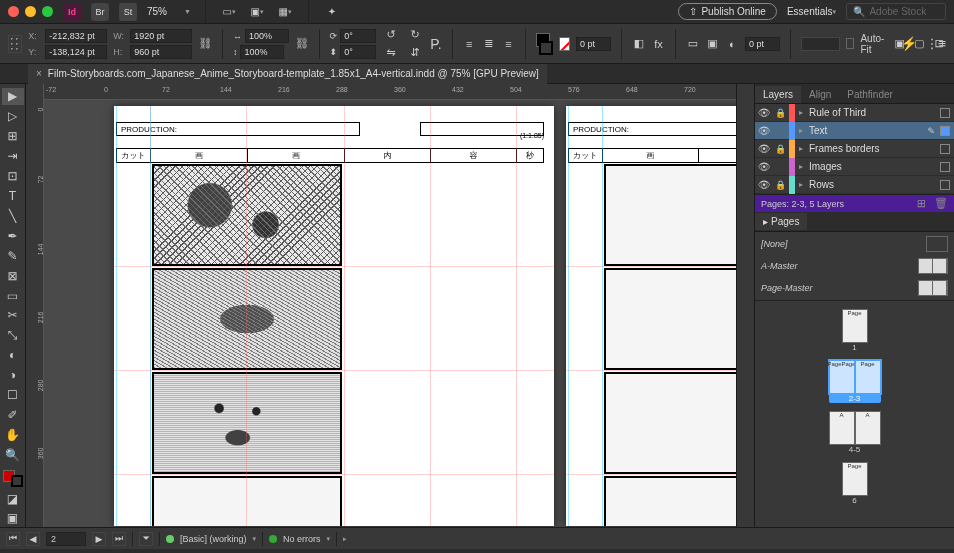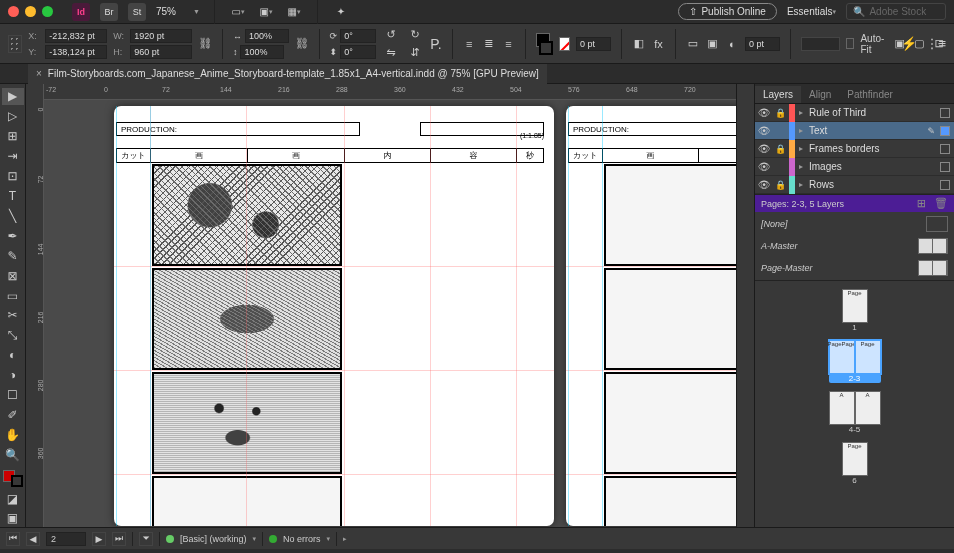--- a/index.html
+++ b/index.html
@@ -3,21 +3,21 @@
 <meta charset="utf-8">
 <style>
 * { margin: 0; padding: 0; box-sizing: border-box; font-family: -apple-system, "Helvetica Neue", Arial, sans-serif; }
 body { background: #2c2c2c; color: #ccc; font-size: 10px; overflow: hidden; width: 954px; height: 553px; }
 
 
 .topbar { height: 24px; background: #2c2c2c; display: flex; align-items: center; padding: 0 8px; gap: 10px; border-bottom: 1px solid #1a1a1a; }
 .traffic { display: flex; gap: 6px; }
 .traffic span { width: 11px; height: 11px; border-radius: 50%; display: block; }
 .tr-red { background: #ff5f57; } .tr-yel { background: #febc2e; } .tr-grn { background: #28c840; }
-.app-icon { width: 18px; height: 18px; background: #4a1a3a; border-radius: 3px; display:flex;align-items:center;justify-content:center;color:#ff3f8c;font-weight:bold;font-size:9px;margin-left:9px; }
+.app-icon { width: 18px; height: 18px; background: #4a1a3a; border-radius: 3px; display:flex;align-items:center;justify-content:center;color:#ff3f8c;font-weight:bold;font-size:9px; }
 .top-badge { width:18px; height:18px; background:#444; border-radius:3px; display:flex;align-items:center;justify-content:center;font-size:9px;color:#ddd; }
 .zoom-field { color:#ddd; font-size:10px; display:flex;align-items:center;gap:17px; }
 .chev { font-size:7px; color:#999; }
 .top-icon { width:18px; height:18px; display:flex;align-items:center;justify-content:center;color:#ccc; }
 .top-spacer { flex:1; }
 .publish-btn { border:1px solid #888;border-radius:11px;padding:2px 10px;display:flex;align-items:center;gap:4px;color:#ddd;font-size:10px; }
 .workspace-sel { display:flex;align-items:center;color:#ddd;font-size:10px; }
 .search-stock { display:flex;align-items:center;gap:4px;color:#888;font-size:10px;border:1px solid #444;border-radius:3px;padding:2px 6px;width:100px; }
 
 
@@ -57,21 +57,21 @@
 
 .vruler { width:18px;background:#383838;border-right:1px solid #555;position:relative;font-size:7px;color:#aaa; }
 .vruler-mark { position:absolute;right:2px;transform:rotate(-90deg);transform-origin:right; }
 
 
 .canvas-wrap { flex:1;display:flex;flex-direction:column;background:#4a4a4a; overflow:hidden; }
 .hruler { height:16px;background:#383838;border-bottom:1px solid #555;position:relative;font-size:7px;color:#aaa; }
 .hruler-mark { position:absolute;top:2px; }
 .canvas { flex:1;position:relative;background:#4a4a4a;overflow:hidden; }
 
-.page { position:absolute;background:#fff;box-shadow:0 0 8px rgba(0,0,0,.5);border-radius:7px; }
+.page { position:absolute;background:#fff;box-shadow:0 0 8px rgba(0,0,0,.5); }
 .page1 { left:70px;top:6px;width:440px;height:420px; }
 .page2 { left:522px;top:6px;width:200px;height:420px; }
 
 .prod-box { position:absolute;border:1px solid #000;font-size:8px;color:#000;padding:2px 4px; }
 .ratio-label { position:absolute;font-size:7px;color:#000; }
 .tbl-header { position:absolute;border:1px solid #000;font-size:8px;color:#000;display:flex; }
 .tbl-header .cell { border-right:1px solid #000;display:flex;align-items:center;justify-content:center;height:13px; }
 .frame-cell { position:absolute;border:2px solid #000;overflow:hidden;background:#f5f5f5; }
 .grid-line-h { position:absolute;left:0;right:0;height:1px;background:rgba(255,100,100,.3); }
 .grid-line-v { position:absolute;top:0;bottom:0;width:1px;background:rgba(255,100,100,.3); }
@@ -465,20 +465,23 @@
           </div>
         </div>
       <div class="panel-status">
         <span>Pages: 2-3, 5 Layers</span>
         <div class="panel-status-icons">
           <span>⊞</span>
           <span>🗑</span>
         </div>
       </div>
 
+      <div class="pages-header">
+        <div class="panel-tab active"><span style="margin-right:3px">▸</span><span>Pages</span></div>
+      </div>
       <div class="pages-panel">
         <div class="master-list">
           <div class="master-row">
               <span>[None]</span>
               <div class="master-thumb" style="background:#383838"></div>
             </div>
           <div class="master-row">
               <span>A-Master</span>
               <div class="master-thumb dbl">
                 <span></span>

